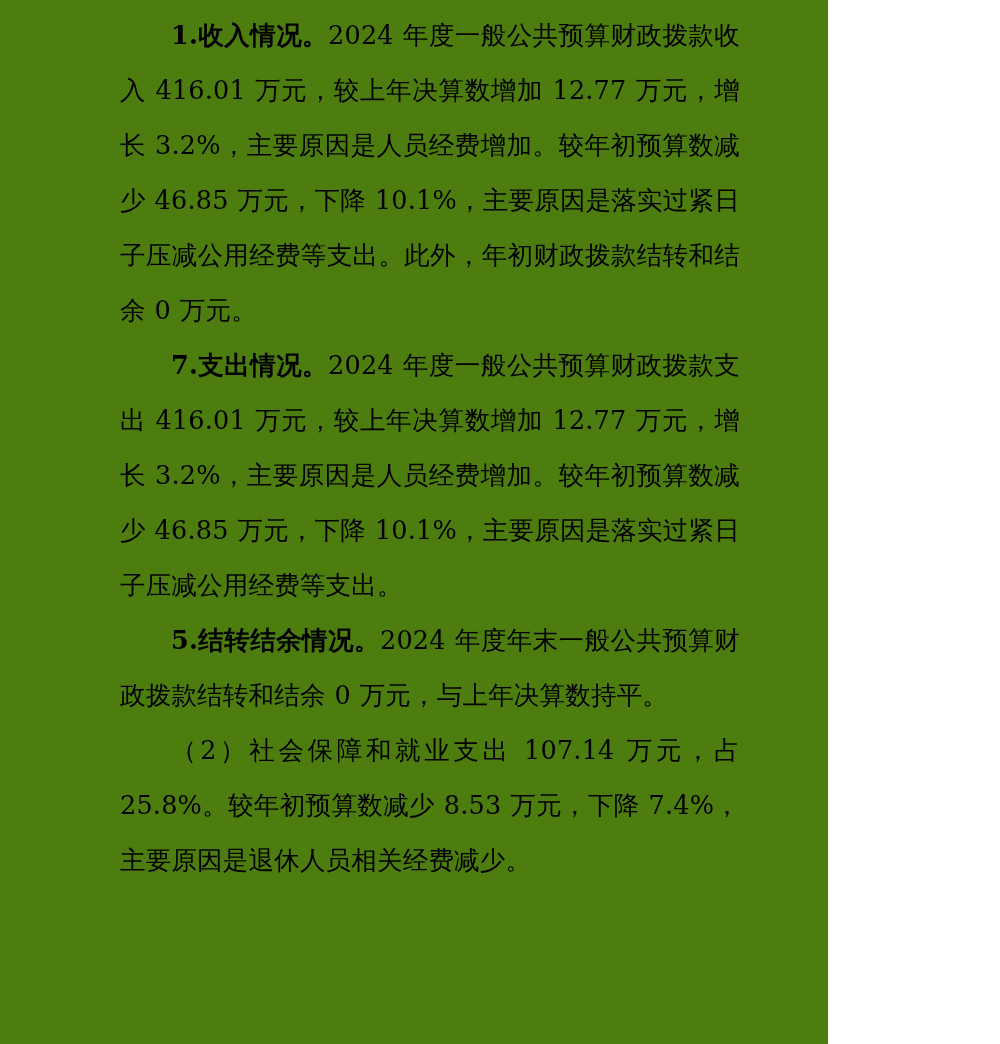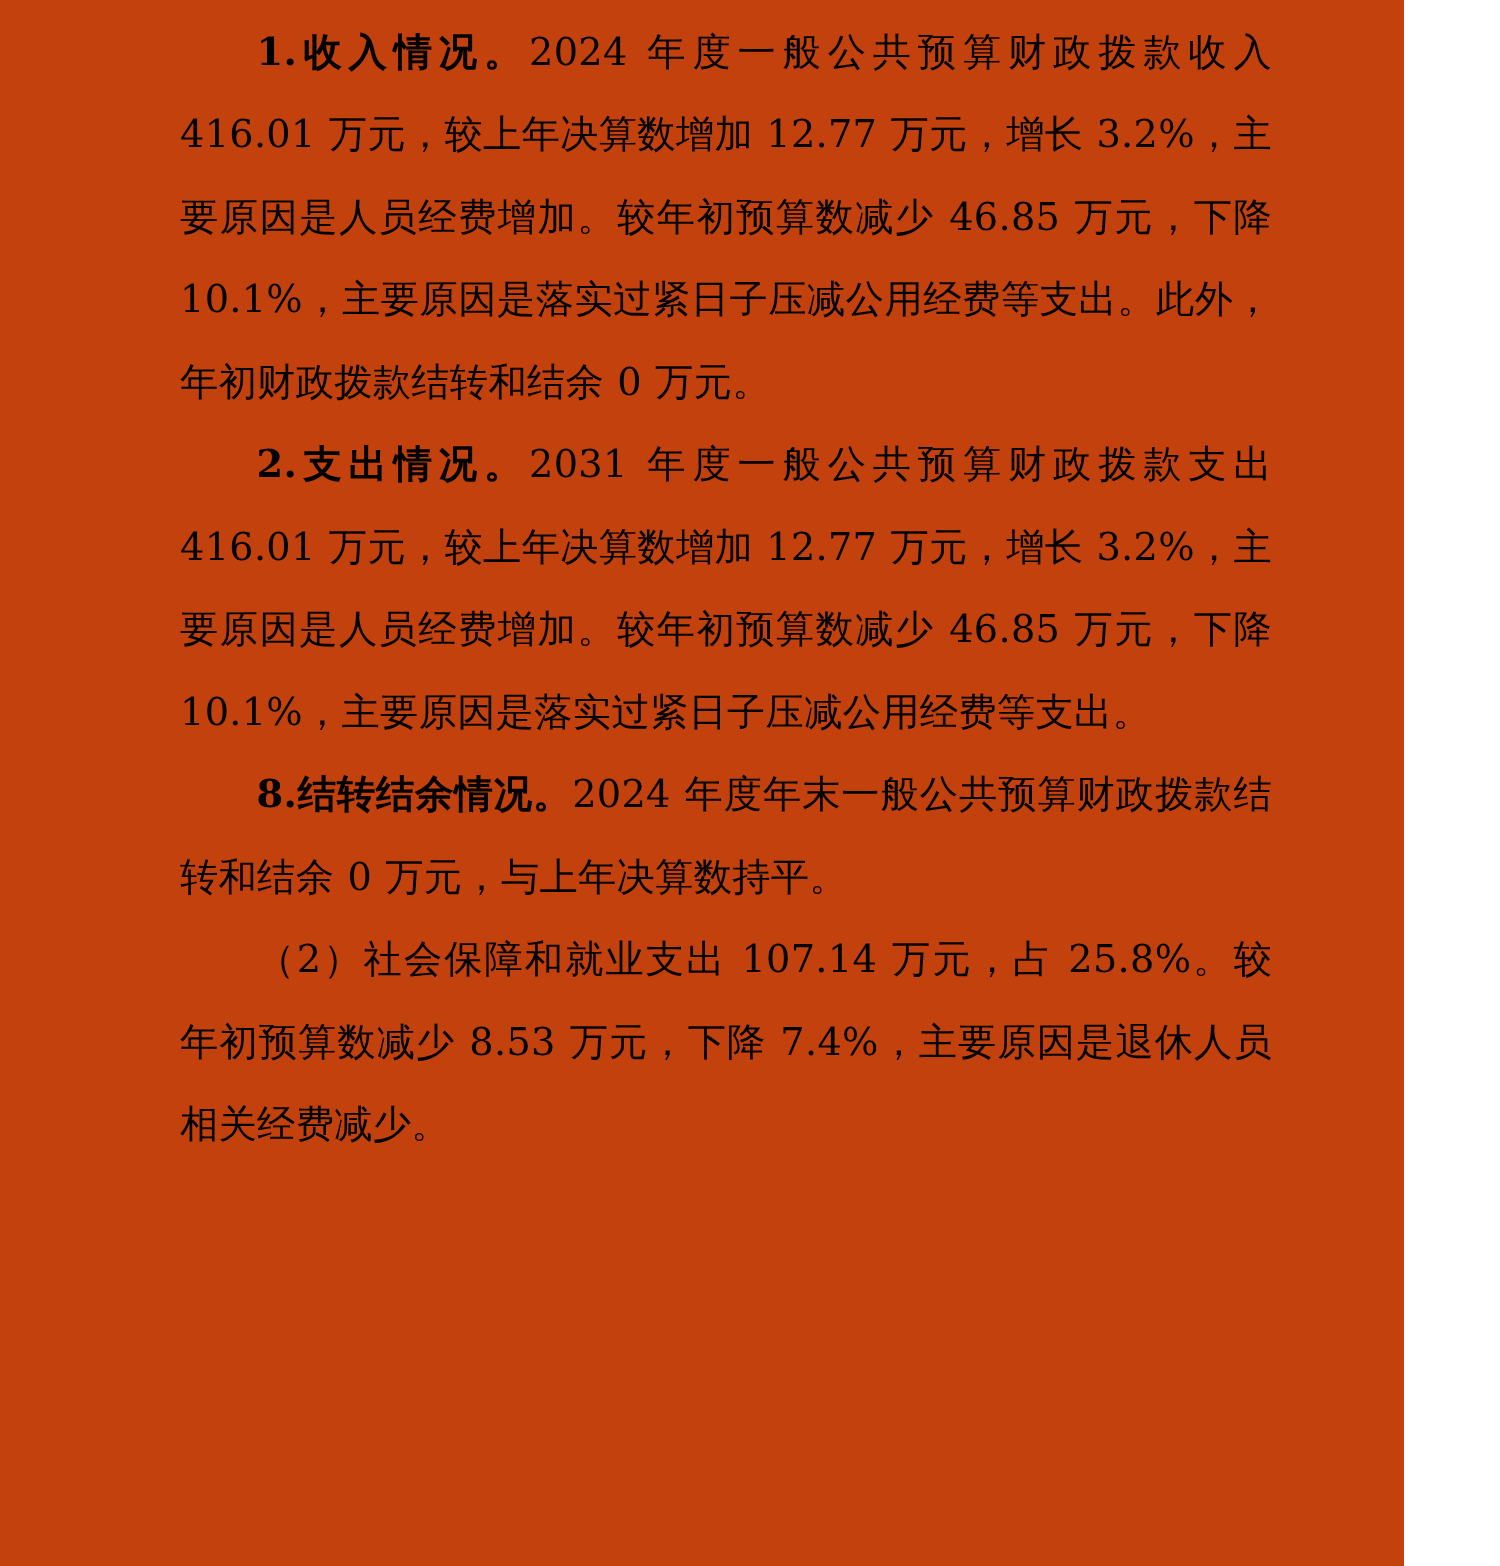--- a/index.html
+++ b/index.html
@@ -8,25 +8,25 @@
     background: #ffffff;
   }
   body {
     width: 1000px;
     height: 1044px;
     font-family: "DejaVu Serif", "Liberation Serif", serif;
     color: #000000;
     overflow: hidden;
   }
   .page {
-    width: 936px;
+    width: 828px;
     height: 1044px;
     box-sizing: border-box;
     padding: 8px 88px 0 120px;
-    background: #c2410c;
+    background: #4d7c0f;
   }
   .para {
     font-size: 25.5px;
     line-height: 55px;
     text-align: justify;
     text-justify: inter-ideograph;
     text-indent: 51px;
     margin: 0 0 0 0;
     letter-spacing: 0.2px;
     word-spacing: 0.5px;
@@ -38,25 +38,25 @@
 </head>
 <body>
 
 <div class="page">
 
   <p class="para">
     <span class="lead">1.收入情况。</span><span>2024 年度一般公共预算财政拨款收入 416.01 万元，较上年决算数增加 12.77 万元，增长 3.2%，主要原因是人员经费增加。较年初预算数减少 46.85 万元，下降 10.1%，主要原因是落实过紧日子压减公用经费等支出。此外，年初财政拨款结转和结余 0 万元。</span>
   </p>
 
   <p class="para">
-    <span class="lead">2.支出情况。</span><span>2031 年度一般公共预算财政拨款支出 416.01 万元，较上年决算数增加 12.77 万元，增长 3.2%，主要原因是人员经费增加。较年初预算数减少 46.85 万元，下降 10.1%，主要原因是落实过紧日子压减公用经费等支出。</span>
+    <span class="lead">7.支出情况。</span><span>2024 年度一般公共预算财政拨款支出 416.01 万元，较上年决算数增加 12.77 万元，增长 3.2%，主要原因是人员经费增加。较年初预算数减少 46.85 万元，下降 10.1%，主要原因是落实过紧日子压减公用经费等支出。</span>
   </p>
 
   <p class="para">
-    <span class="lead">8.结转结余情况。</span><span>2024 年度年末一般公共预算财政拨款结转和结余 0 万元，与上年决算数持平。</span>
+    <span class="lead">5.结转结余情况。</span><span>2024 年度年末一般公共预算财政拨款结转和结余 0 万元，与上年决算数持平。</span>
   </p>
 
 
 
   <p class="para">
     <span>（2）社会保障和就业支出 107.14 万元，占 25.8%。较年初预算数减少 8.53 万元，下降 7.4%，主要原因是退休人员相关经费减少。</span>
   </p>
 
 </div>
 

